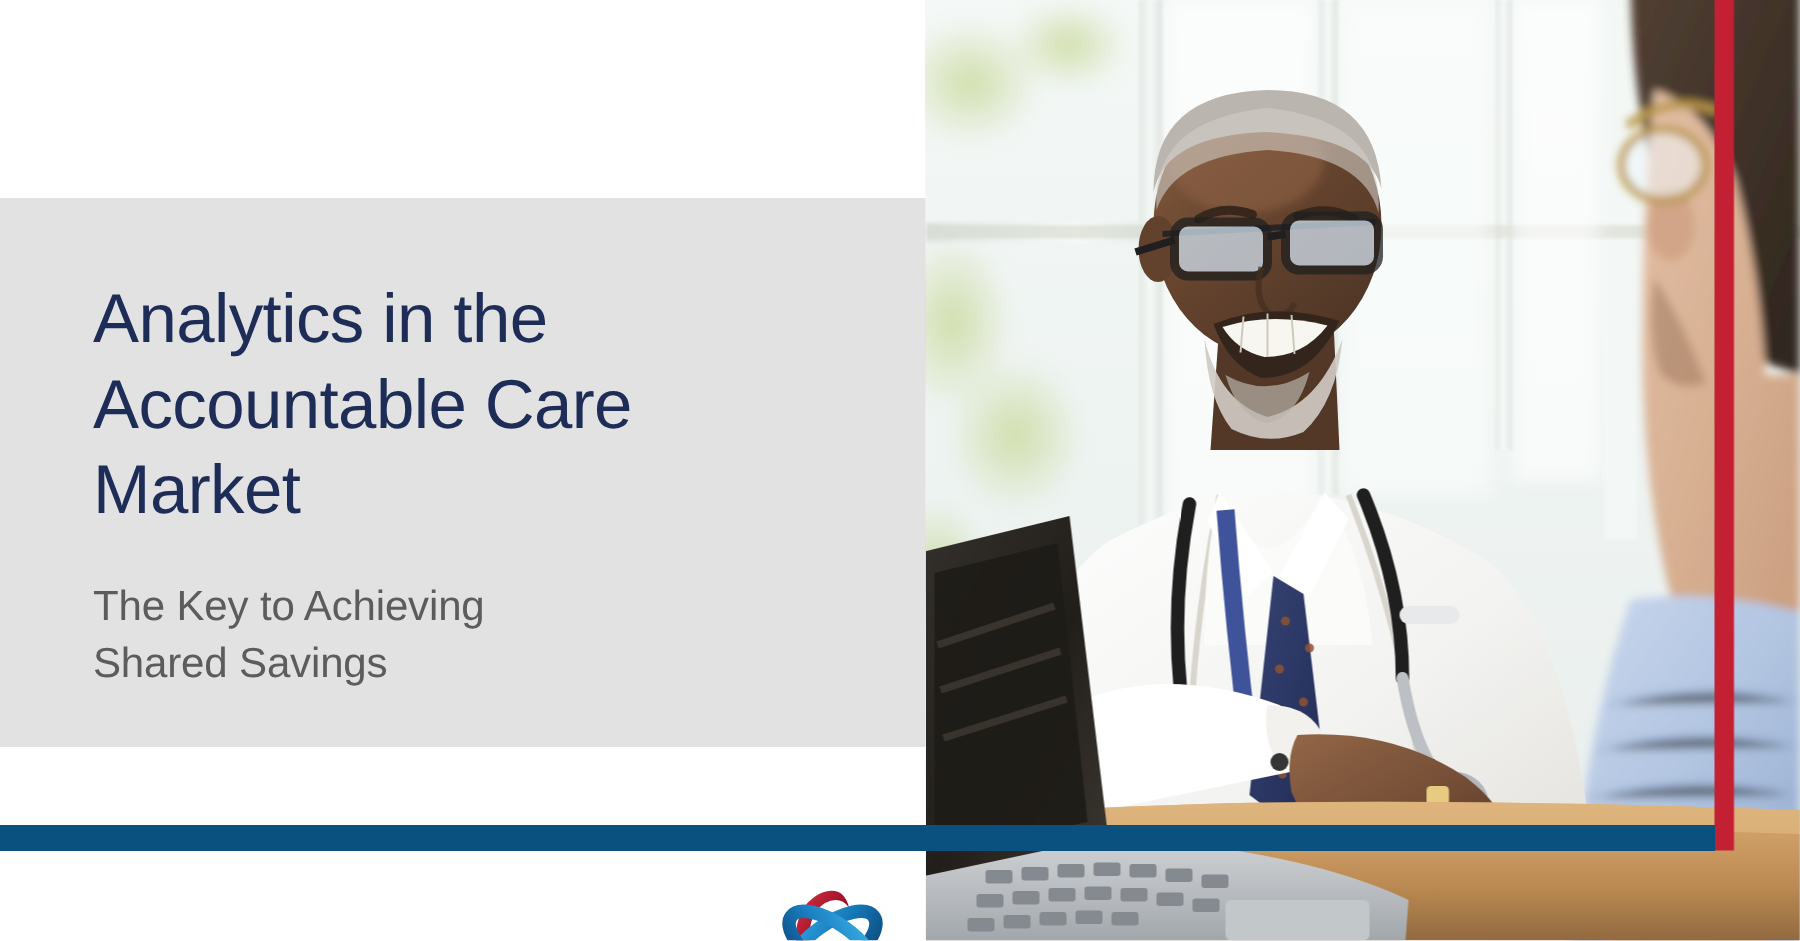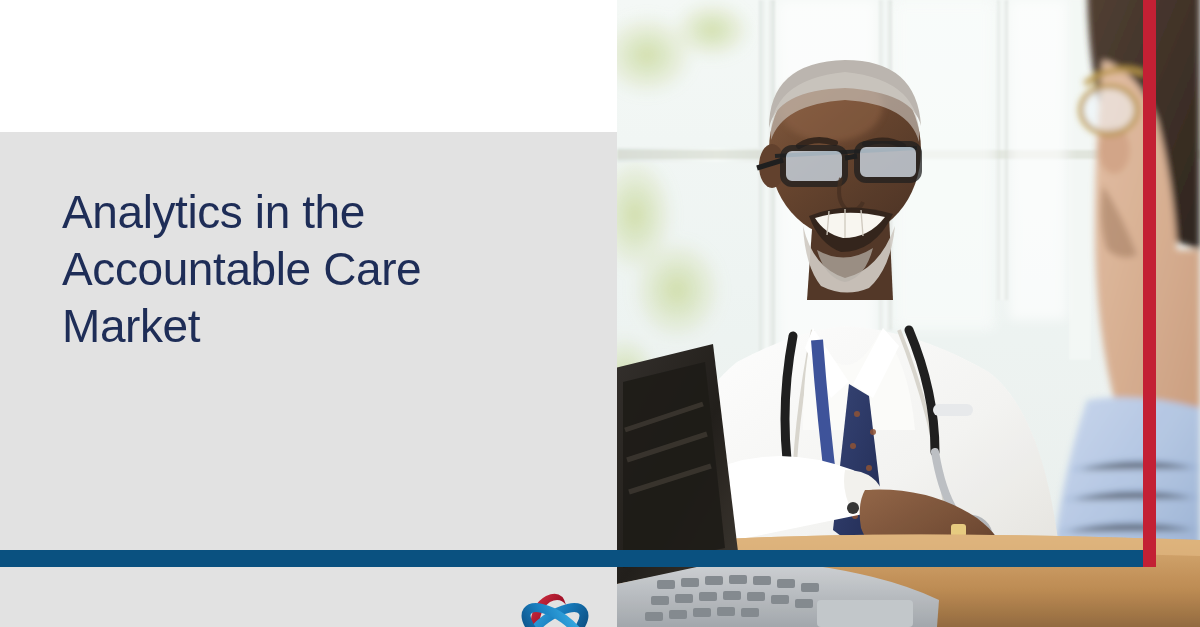--- a/index.html
+++ b/index.html
@@ -39,21 +39,21 @@
     height: 627px;
     display: block;
   }
 
   
   .gray-panel {
     position: absolute;
     left: 0;
     top: 132px;
     width: 617px;
-    height: 495px;
+    height: 366px;
     background: #e2e2e2;
   }
 
   .text-block {
     position: absolute;
     left: 62px;
     top: 52px;
     width: 500px;
   }
 
@@ -372,20 +372,22 @@
 
       <rect x="0" y="0" width="583" height="627" fill="#ffffff" opacity="0.05"></rect>
     </svg>
   </div>
 
   <div class="gray-panel">
     <div class="text-block">
       <h1 class="headline">Analytics in the
 Accountable Care
 Market</h1>
+      <p class="subhead">The Key to Achieving
+Shared Savings</p>
     </div>
 
     <div class="logo">
       <svg viewBox="0 0 82 82" width="82" height="82">
         <defs>
           <linearGradient id="lgRed" x1="0" y1="0" x2="1" y2="1">
             <stop offset="0%" stop-color="#d93546"></stop>
             <stop offset="55%" stop-color="#9e0f26"></stop>
             <stop offset="100%" stop-color="#6d0a1c"></stop>
           </linearGradient>

